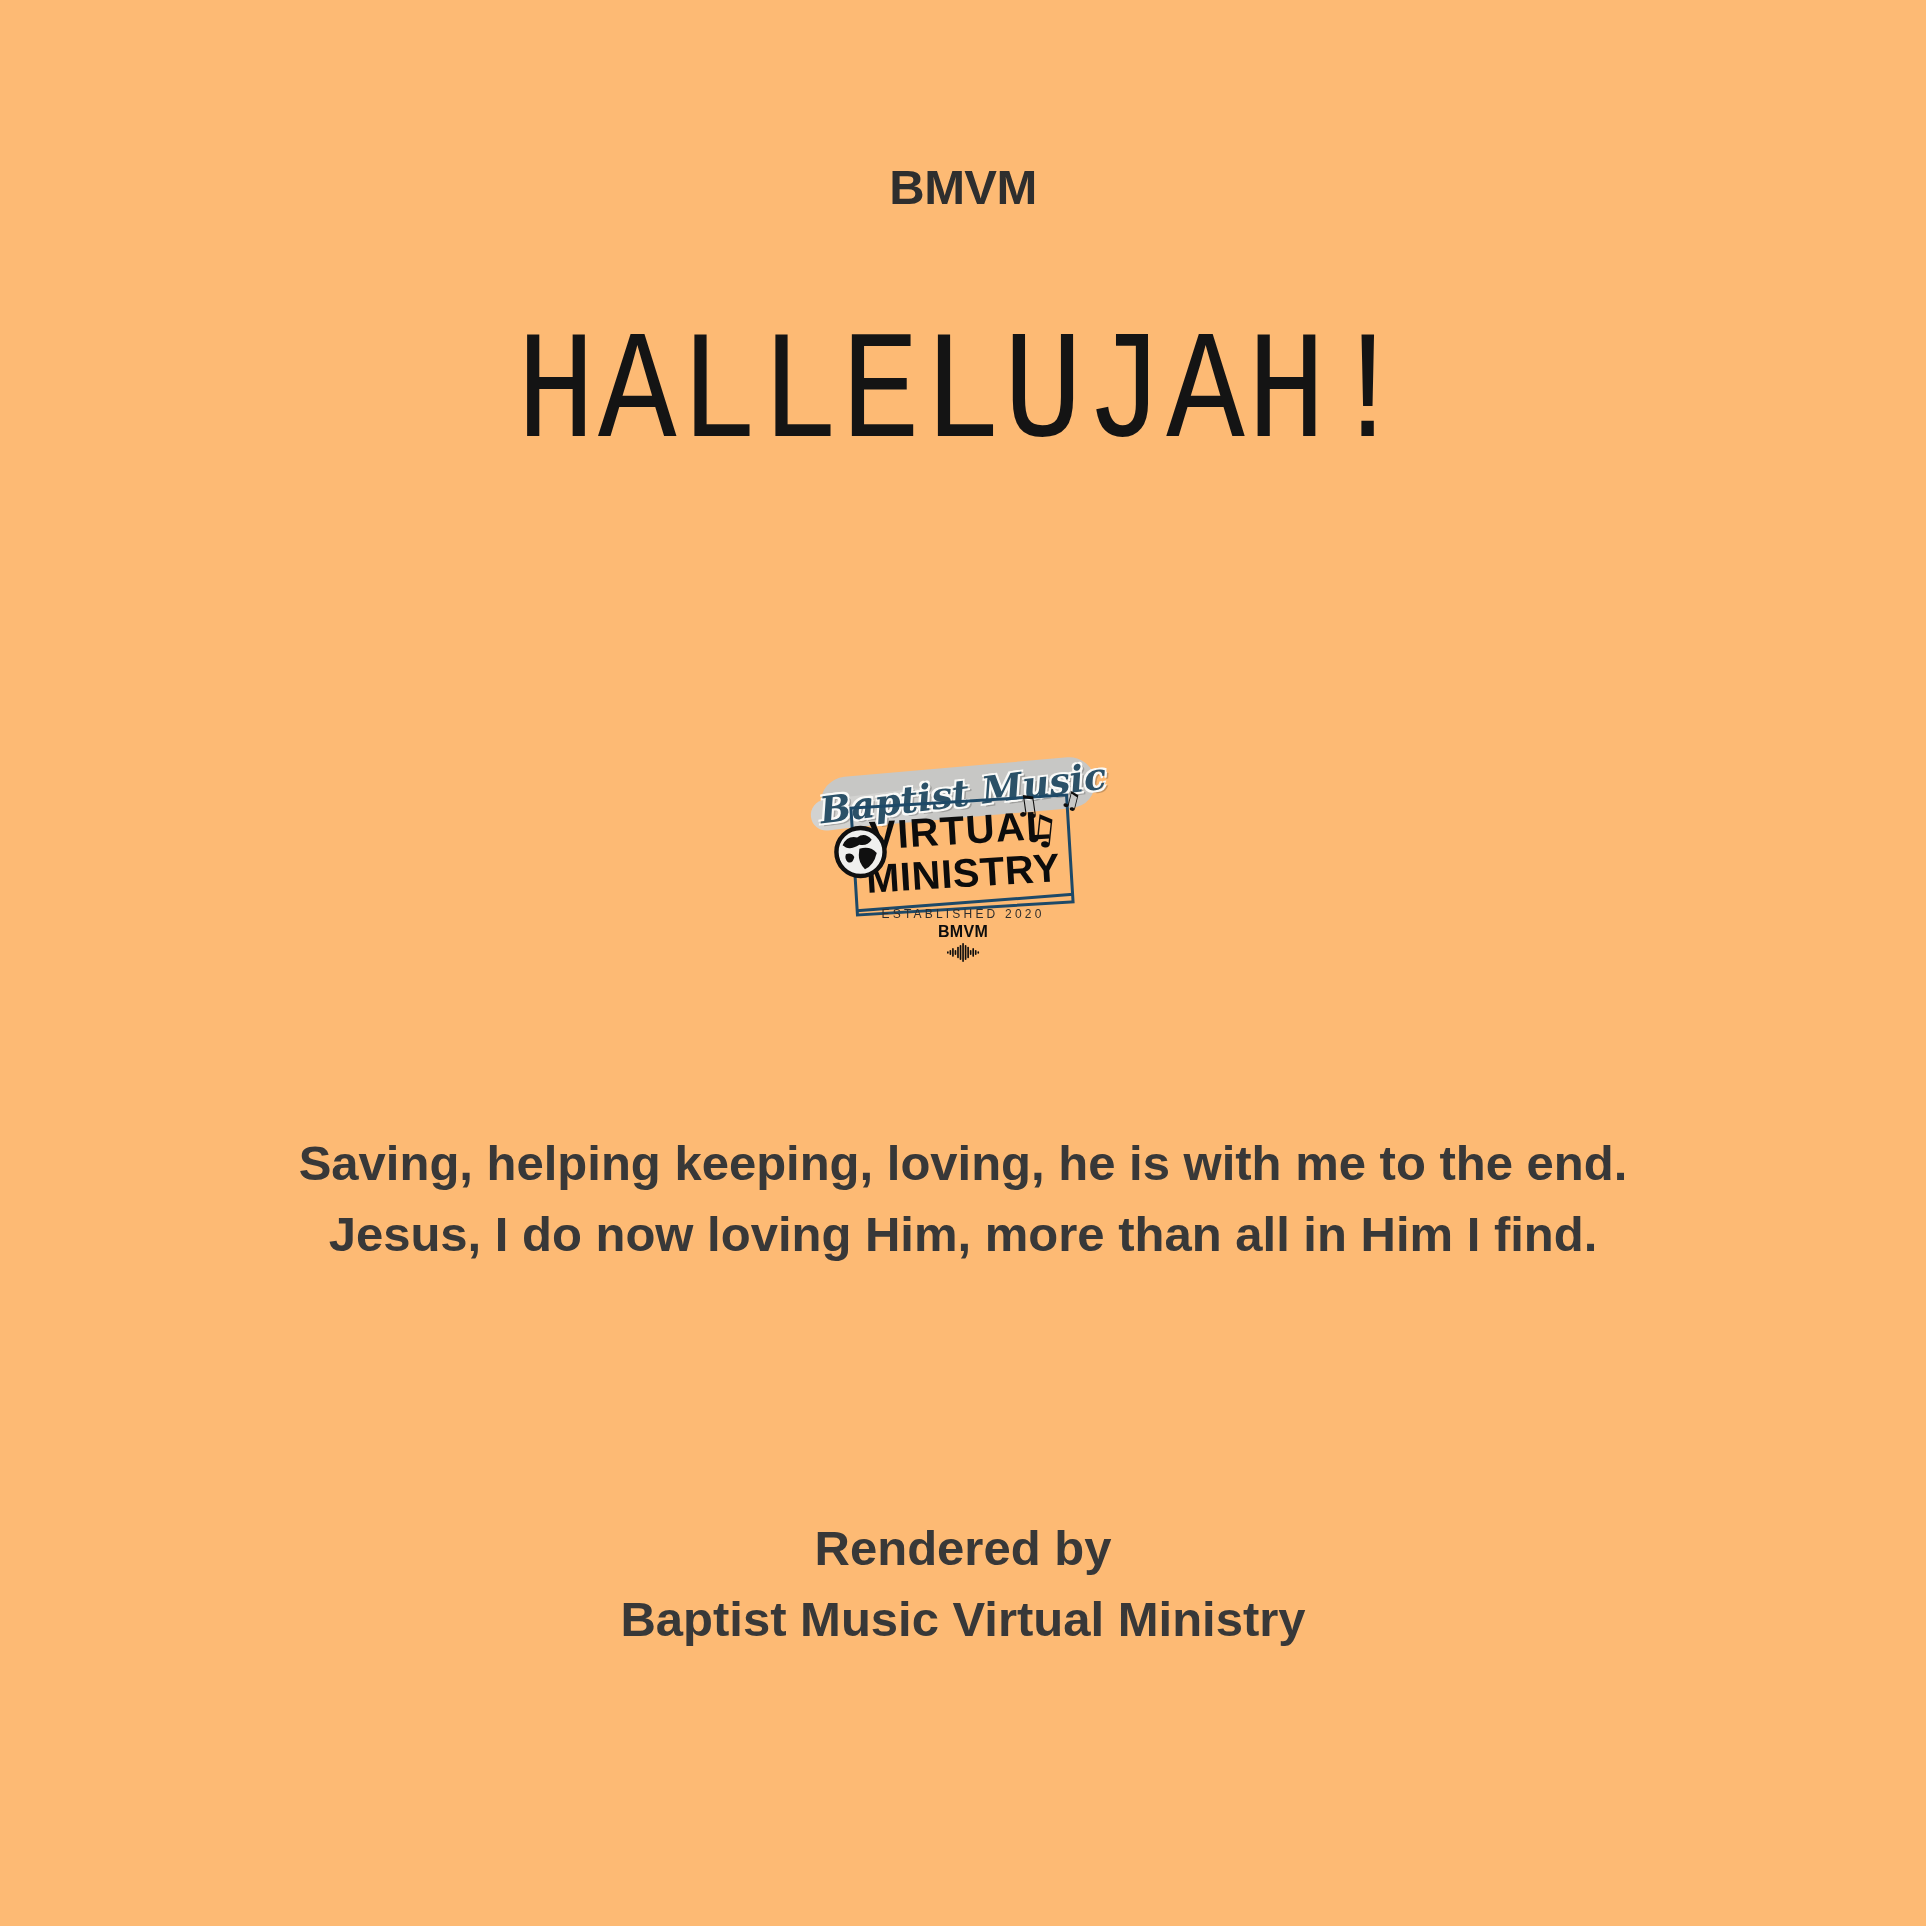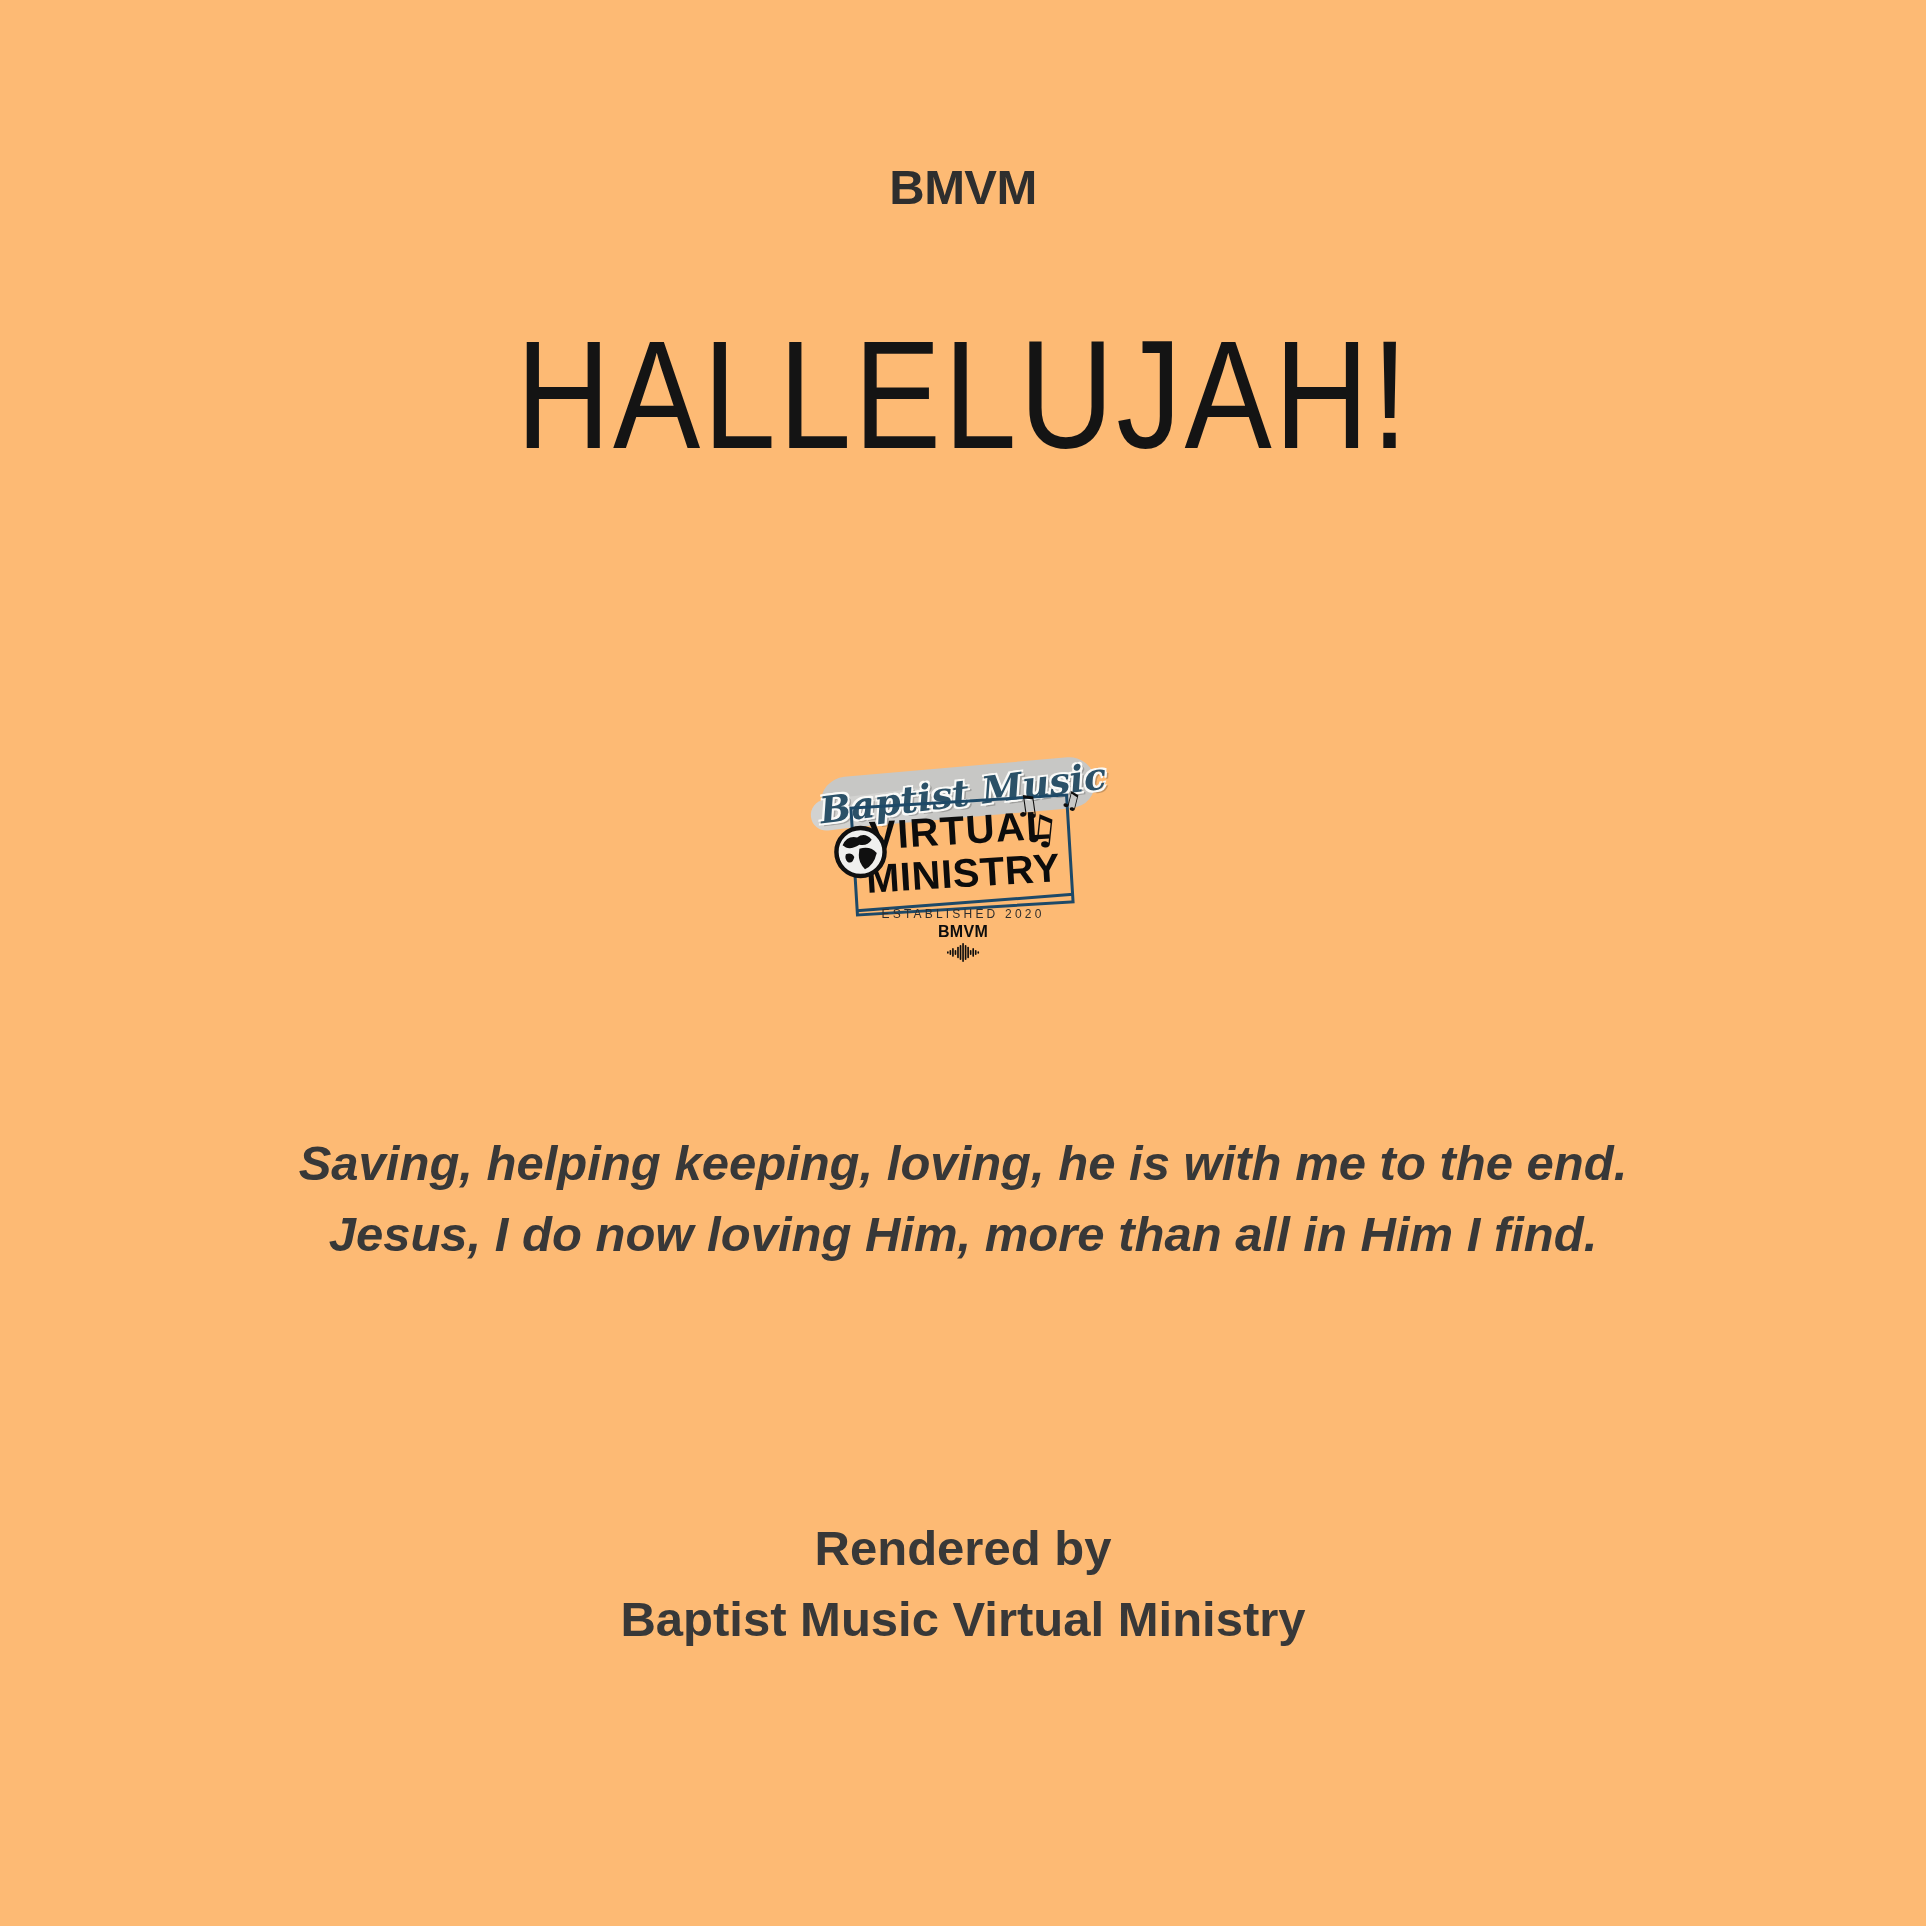--- a/index.html
+++ b/index.html
@@ -14,21 +14,21 @@
   .brand{
     position:absolute;top:152px;left:0;width:100%;
     text-align:center;font-size:49px;line-height:71px;
     font-weight:700;color:#2e2e2e;letter-spacing:-0.6px;
   }
 
   
   .title{
     position:absolute;top:322px;left:0;width:100%;
     text-align:center;color:#141414;
-    font-family:Liberation Sans, sans-serif;
+    font-family:Liberation Mono, monospace;
     font-weight:400;font-size:154px;line-height:146px;
   }
   .title .tline{
     display:inline-block;white-space:nowrap;
     transform:scaleX(0.85);letter-spacing:0.02em;
   }
 
   
   .logo{
     position:absolute;top:761px;left:50%;width:321px;height:205px;
@@ -86,21 +86,21 @@
     letter-spacing:0.3px;
   }
   .logo .waveform{position:absolute;left:50%;top:182px;transform:translateX(-50%);}
 
   
   .lyrics{
     position:absolute;top:1128px;left:0;width:100%;
     text-align:center;font-size:49px;line-height:71px;
     font-weight:700;color:#383838;
   }
-  .lyrics div{white-space:nowrap;font-style:italic;}
+  .lyrics div{white-space:nowrap;}
 
   
   .credit{
     position:absolute;top:1513px;left:0;width:100%;
     text-align:center;font-size:49px;line-height:71px;
     font-weight:700;color:#383838;
   }
   .credit div{white-space:nowrap;}
 </style>
 </head>

